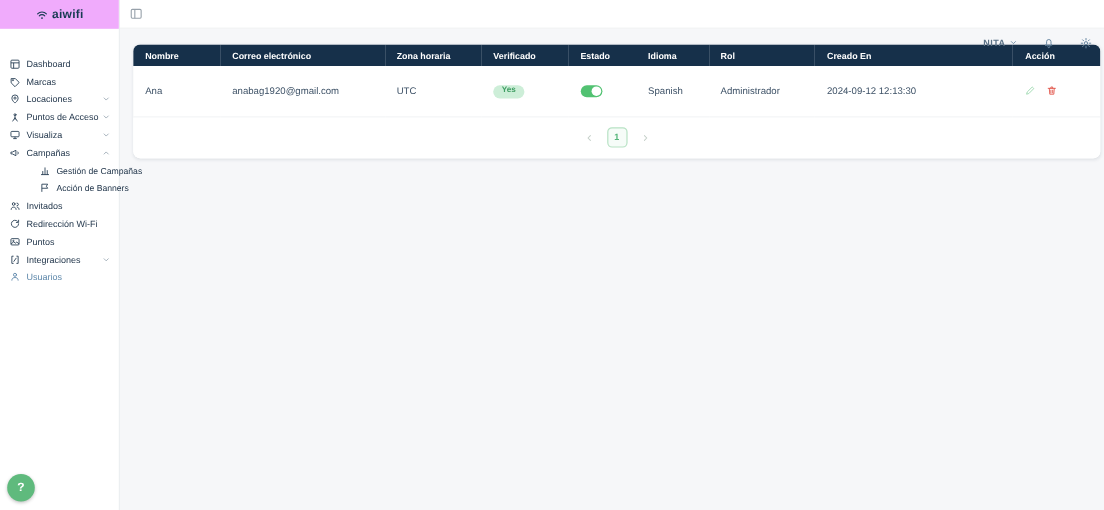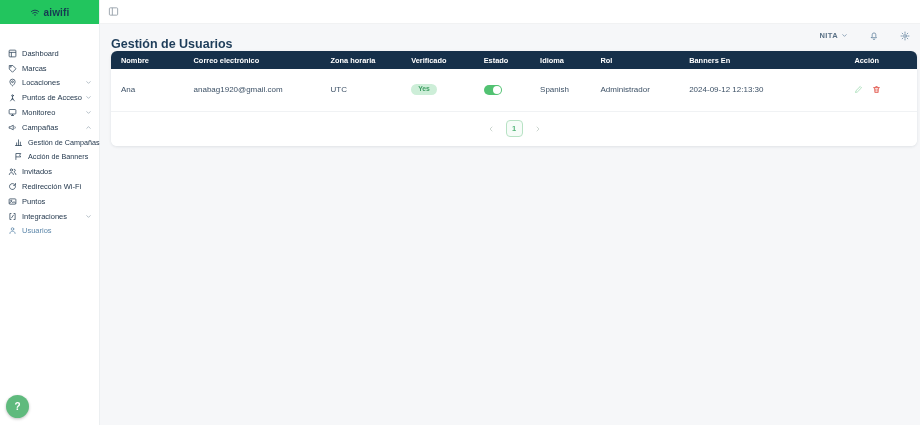--- a/index.html
+++ b/index.html
@@ -3,27 +3,27 @@
 <meta charset="utf-8">
 <style>
   * { margin:0; padding:0; box-sizing:border-box; }
   html,body { width:920px; height:425px; overflow:hidden; }
   body { font-family:"Liberation Sans","DejaVu Sans",sans-serif; background:#f6f7f9; position:relative; }
 
   svg { display:block; }
 
   
   .sidebar { position:absolute; left:0; top:0; bottom:0; width:100px; background:#ffffff; border-right:1px solid #ecef f1; border-right:1px solid #eceff1; z-index:3; }
-  .logo-bar { height:24px; background:#22c55e; display:flex; align-items:center; justify-content:center; gap:2px; color:#173a52; }
+  .logo-bar { height:24px; background:#f0abfc; display:flex; align-items:center; justify-content:center; gap:2px; color:#173a52; }
   .logo-text { font-size:10px; font-weight:700; letter-spacing:.2px; }
   .nav { padding-top:22px; }
   .nav-item { display:flex; align-items:center; height:14.8px; padding:0 7px 0 8px; font-size:7.5px; color:#24384d; white-space:nowrap; cursor:pointer; }
   .nav-item .nav-icon { width:9px; height:9px; margin-right:5px; flex:none; color:#2b4257; }
   .nav-item .nav-icon svg { width:9px; height:9px; }
-  .nav-item.sub { padding-left:14px; font-size:7.2px; }
+  .nav-item.sub { padding-left:14px; font-size:7.2px;margin-left:19px; }
   .nav-item .chevron { margin-left:auto; color:#9aa8b3; }
   .nav-item .chevron svg { width:7px; height:7px; }
   .nav-item.active { color:#5d87aa; }
   .nav-item.active .nav-icon { color:#5d87aa; }
 
   
   .topbar { position:absolute; left:100px; right:0; top:0; height:24px; background:#ffffff; display:flex; align-items:center; padding:0 10px 0 8px; border-bottom:1px solid #f1f2f3; z-index:2; }
   .menu-toggle { color:#97a1aa; cursor:pointer; }
   .menu-toggle svg { width:11px; height:11px; }
   .topbar-right { margin-left:auto; display:flex; align-items:flex-start; gap:21px;margin-top:48px; }
@@ -135,21 +135,21 @@
         </span>
     </div>
 
     <div class="nav-item">
       <span class="nav-icon">
         <svg viewBox="0 0 24 24" fill="none" stroke="currentColor" stroke-width="2">
             <rect x="3" y="4" width="18" height="12" rx="2"></rect>
             <path d="M8 20h8M12 16v4"></path>
           </svg>
       </span>
-      <span>Monitoreo</span>
+      <span>Visualiza</span>
       <span class="chevron">
           <svg viewBox="0 0 24 24" fill="none" stroke="currentColor" stroke-width="2.5" stroke-linecap="round">
             <path d="M6 9l6 6 6-6"></path>
           </svg>
         </span>
     </div>
 
     <div class="nav-item">
       <span class="nav-icon">
         <svg viewBox="0 0 24 24" fill="none" stroke="currentColor" stroke-width="2" stroke-linejoin="round">
@@ -272,21 +272,20 @@
     <span class="top-icon">
       <svg viewBox="0 0 24 24" fill="none" stroke="currentColor" stroke-width="2" stroke-linecap="round">
           <circle cx="12" cy="12" r="3.2"></circle>
           <path d="M12 2.5v3M12 18.5v3M2.5 12h3M18.5 12h3M5.2 5.2l2.1 2.1M16.7 16.7l2.1 2.1M18.8 5.2l-2.1 2.1M7.3 16.7l-2.1 2.1"></path>
         </svg>
     </span>
   </div>
 </div>
 
 <div class="content">
-  <div class="page-title">Gestión de Usuarios</div>
 
 
   <div class="card">
     <table>
       <colgroup>
         <col class="col-nombre">
           <col class="col-correo">
           <col class="col-zona">
           <col class="col-verif">
           <col class="col-estado">
@@ -297,21 +296,21 @@
       </colgroup>
       <thead>
         <tr>
           <th>Nombre</th>
           <th>Correo electrónico</th>
           <th>Zona horaria</th>
           <th>Verificado</th>
           <th>Estado</th>
           <th>Idioma</th>
           <th>Rol</th>
-          <th>Banners En</th>
+          <th>Creado En</th>
           <th>Acción</th>
         </tr>
       </thead>
       <tbody>
         <tr>
           <td>Ana</td>
           <td>anabag1920@gmail.com</td>
           <td>UTC</td>
           <td>
             <span class="badge-yes">Yes</span>

